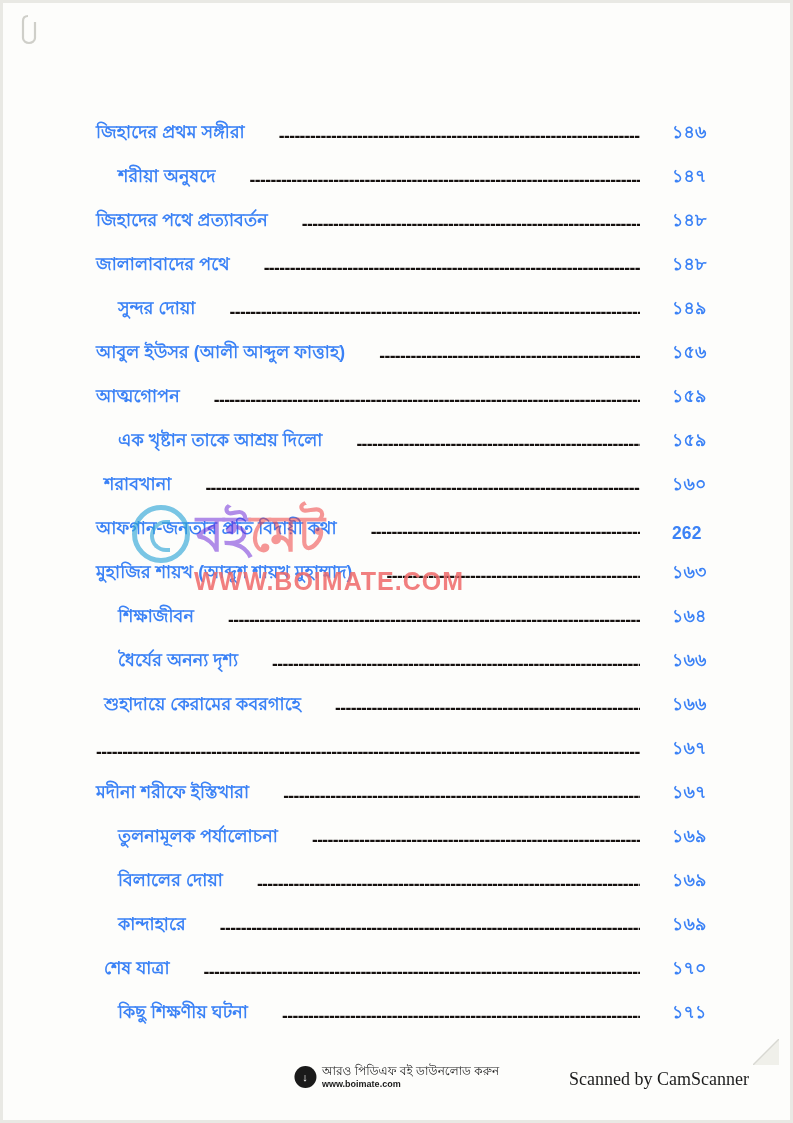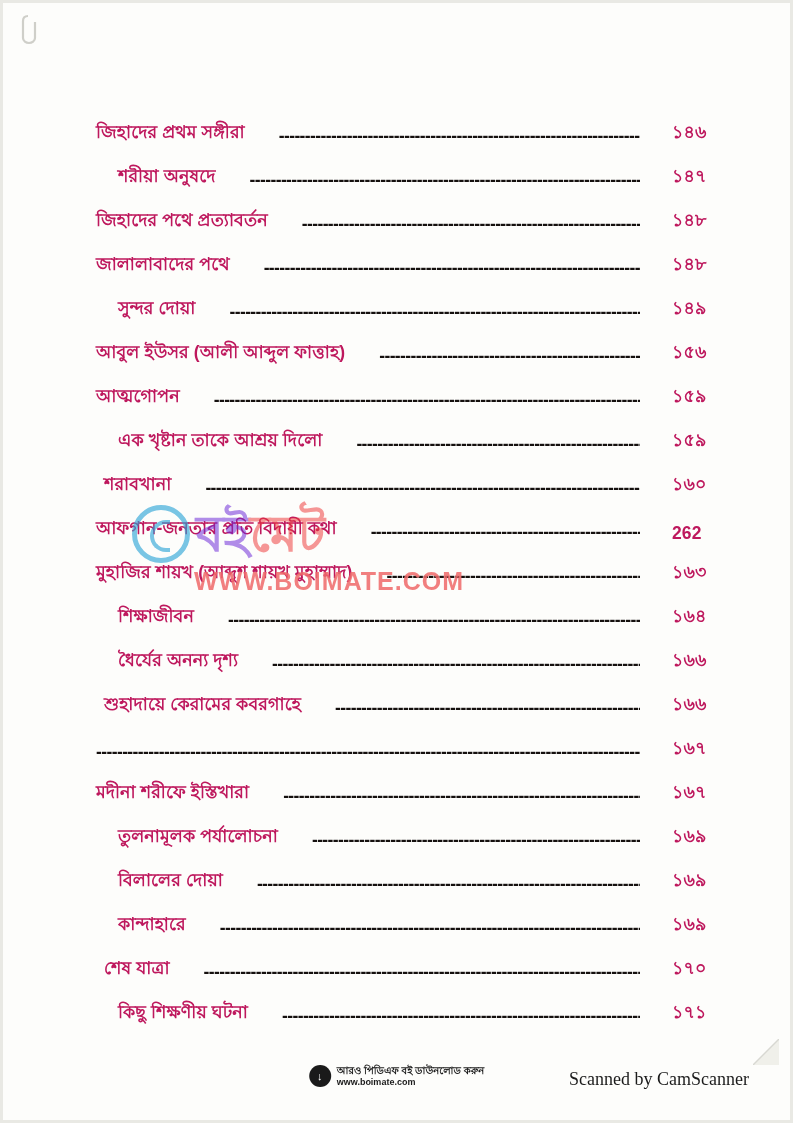--- a/index.html
+++ b/index.html
@@ -56,21 +56,21 @@
     top: 104px;
     width: 620px;
   }
   .toc-row {
     display: flex;
     align-items: flex-end;
     height: 44px;
     white-space: nowrap;
     font-size: 17.5px;
     font-weight: bold;
-    color: #be185d;
+    color: #3b82f6;
     letter-spacing: 0.1px;
     gap: 28px;
   }
   .toc-title {
     flex: 0 0 auto;
     padding-right: 6px;
   }
   .toc-leader {
     flex: 1 1 auto;
     overflow: hidden;
@@ -179,22 +179,22 @@
     align-items: center;
     justify-content: center;
     font-weight: bold;
   }
   .fb-lines {
     display: flex;
     flex-direction: column;
     line-height: 1.15;
   }
   .fb-top {
-    font-size: 10px;
-    font-weight: bold;
+    font-size: 12px;
+    font-weight: normal;
     color: #1a1a1a;
   }
   .fb-bottom {
     font-size: 9px;
     font-weight: bold;
     color: #1a1a1a;
   }
   .scanned-by {
     position: absolute;
     right: 44px;

